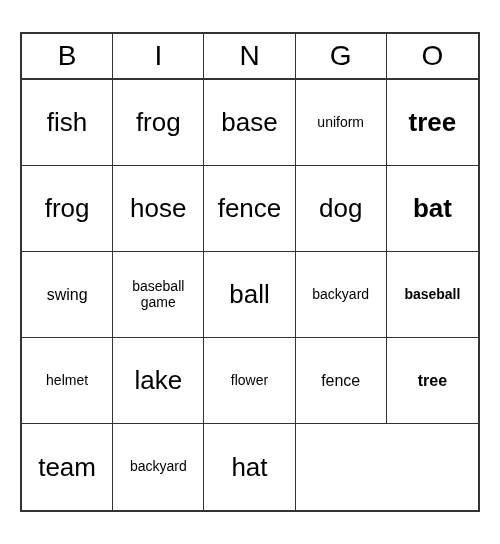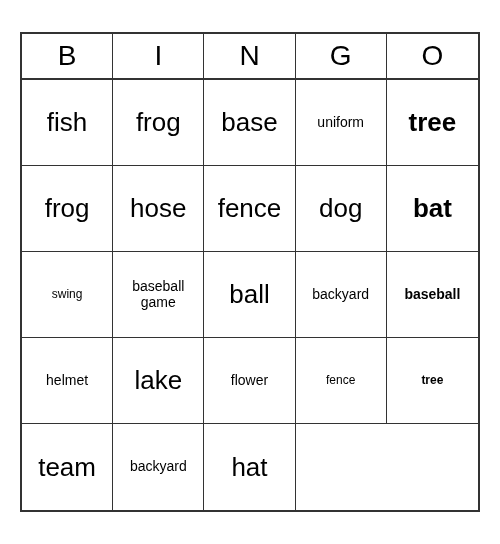--- a/index.html
+++ b/index.html
@@ -70,21 +70,21 @@
     .cell-text {
       font-size: 22px;
       line-height: 1.1;
     }
 
     .cell-text.large {
       font-size: 26px;
     }
 
     .cell-text.medium {
-      font-size: 12px;
+      font-size: 16px;
     }
 
     .cell-text.small {
       font-size: 14px;
     }
   </style>
 </head>
 <body>
 
 <div class="bingo-card">

